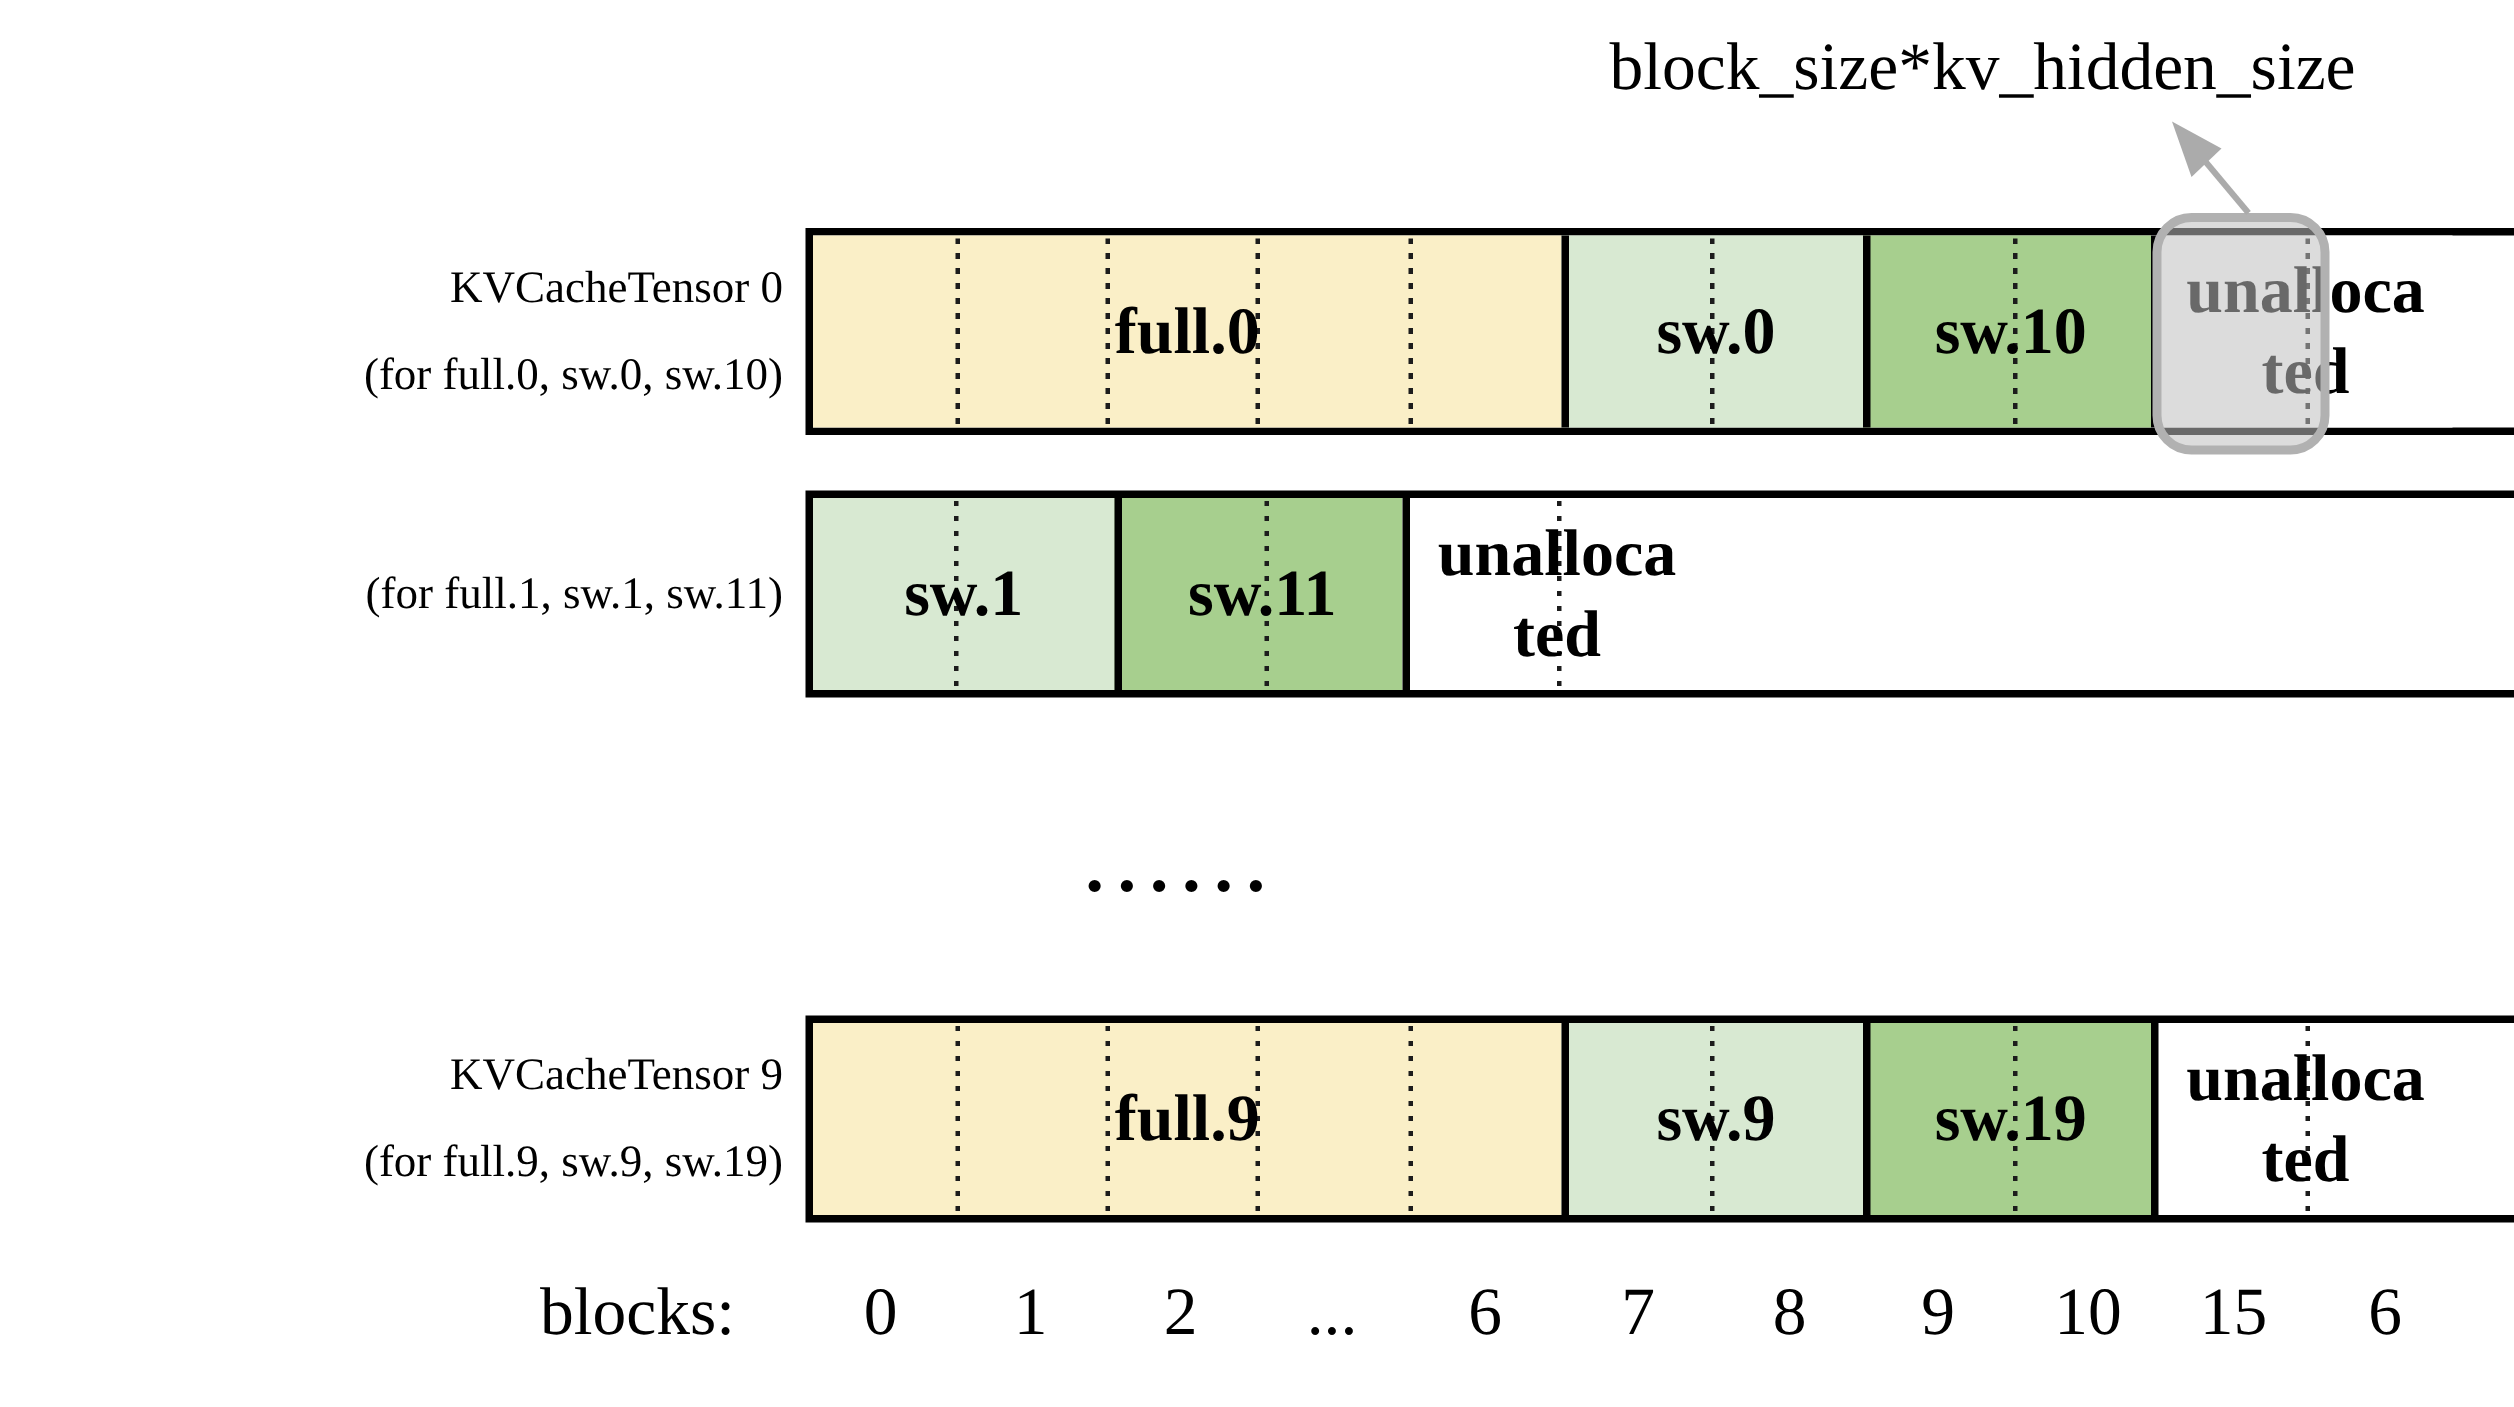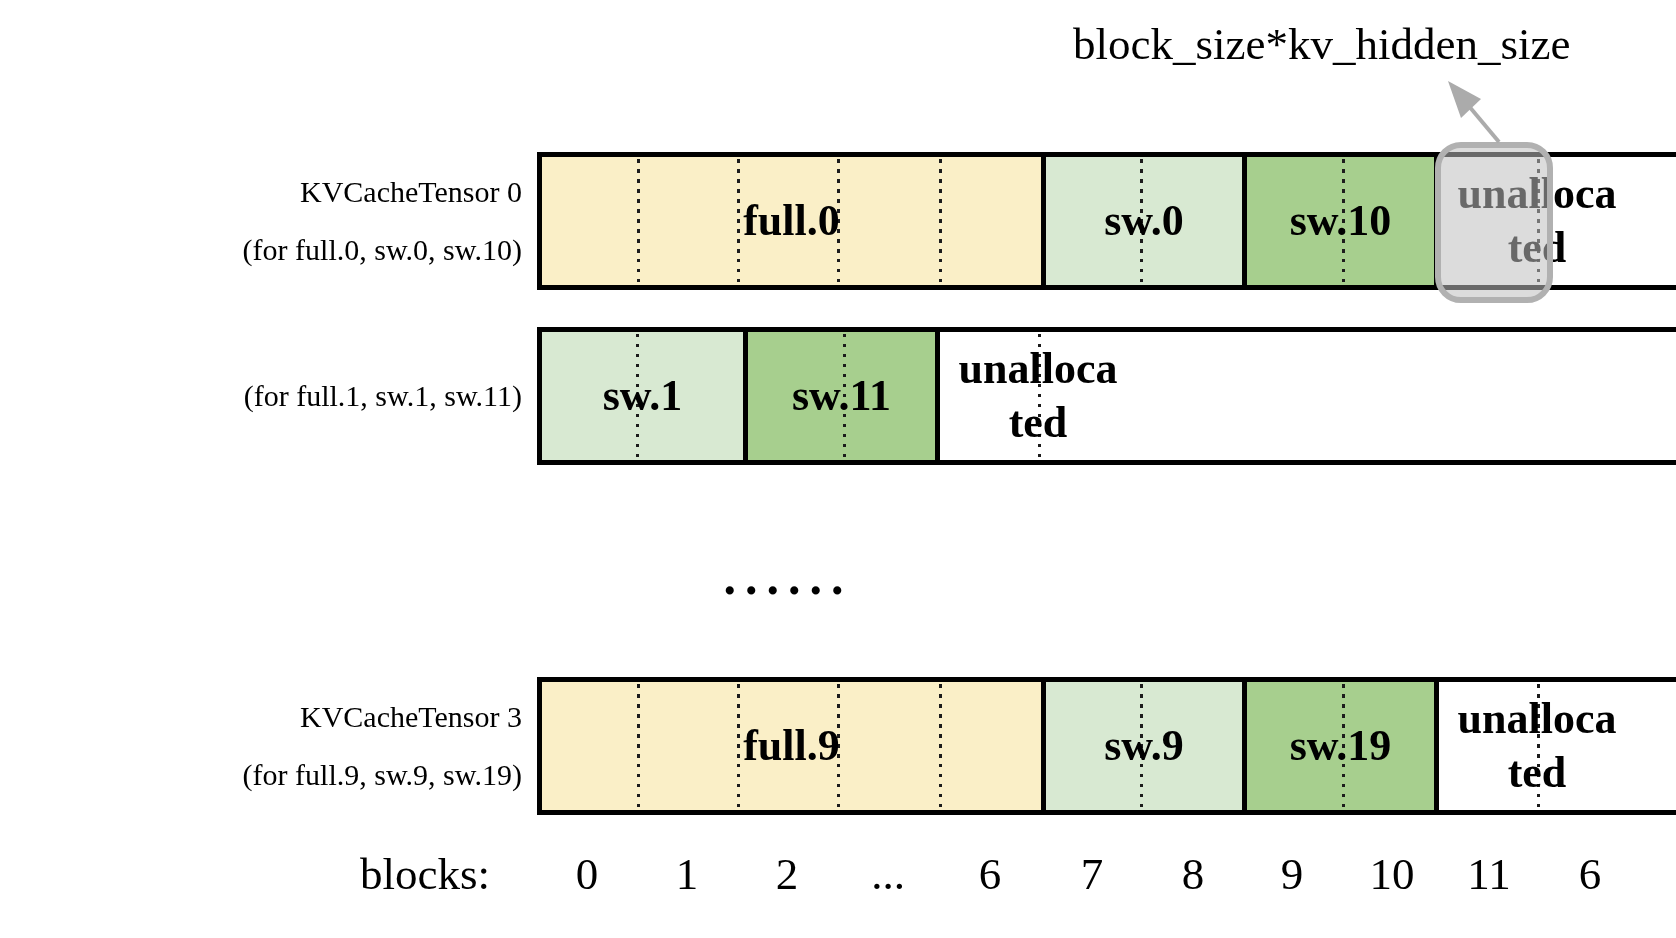--- a/index.html
+++ b/index.html
@@ -185,21 +185,21 @@
           <span style="display:block">ted</span>
         </span>
       </div>
     </div>
   </div>
 
   <div class="mid-ellipsis">......</div>
 
   <div class="row" style="top:677px">
     <div class="rowlabel">
-      <div>KVCacheTensor 3</div>
+      <div>KVCacheTensor 9</div>
       <div>(for full.9, sw.9, sw.19)</div>
     </div>
     <div class="bar">
       <div class="seg seg-full">
         <i class="dl" style="left:95px"></i>
         <i class="dl" style="left:195px"></i>
         <i class="dl" style="left:295px"></i>
         <i class="dl" style="left:397px"></i>
         <span class="seg-label">full.9</span>
       </div>
@@ -231,16 +231,16 @@
   <div class="axis-label">blocks:</div>
   <span class="tick" style="left:587px">0</span>
   <span class="tick" style="left:687px">1</span>
   <span class="tick" style="left:787px">2</span>
   <span class="tick" style="left:888px">...</span>
   <span class="tick" style="left:990px">6</span>
   <span class="tick" style="left:1092px">7</span>
   <span class="tick" style="left:1193px">8</span>
   <span class="tick" style="left:1292px">9</span>
   <span class="tick" style="left:1392px">10</span>
-  <span class="tick" style="left:1489px">11</span>
+  <span class="tick" style="left:1489px">15</span>
   <span class="tick" style="left:1590px">6</span>
 
 </div>
 
 </body></html>

